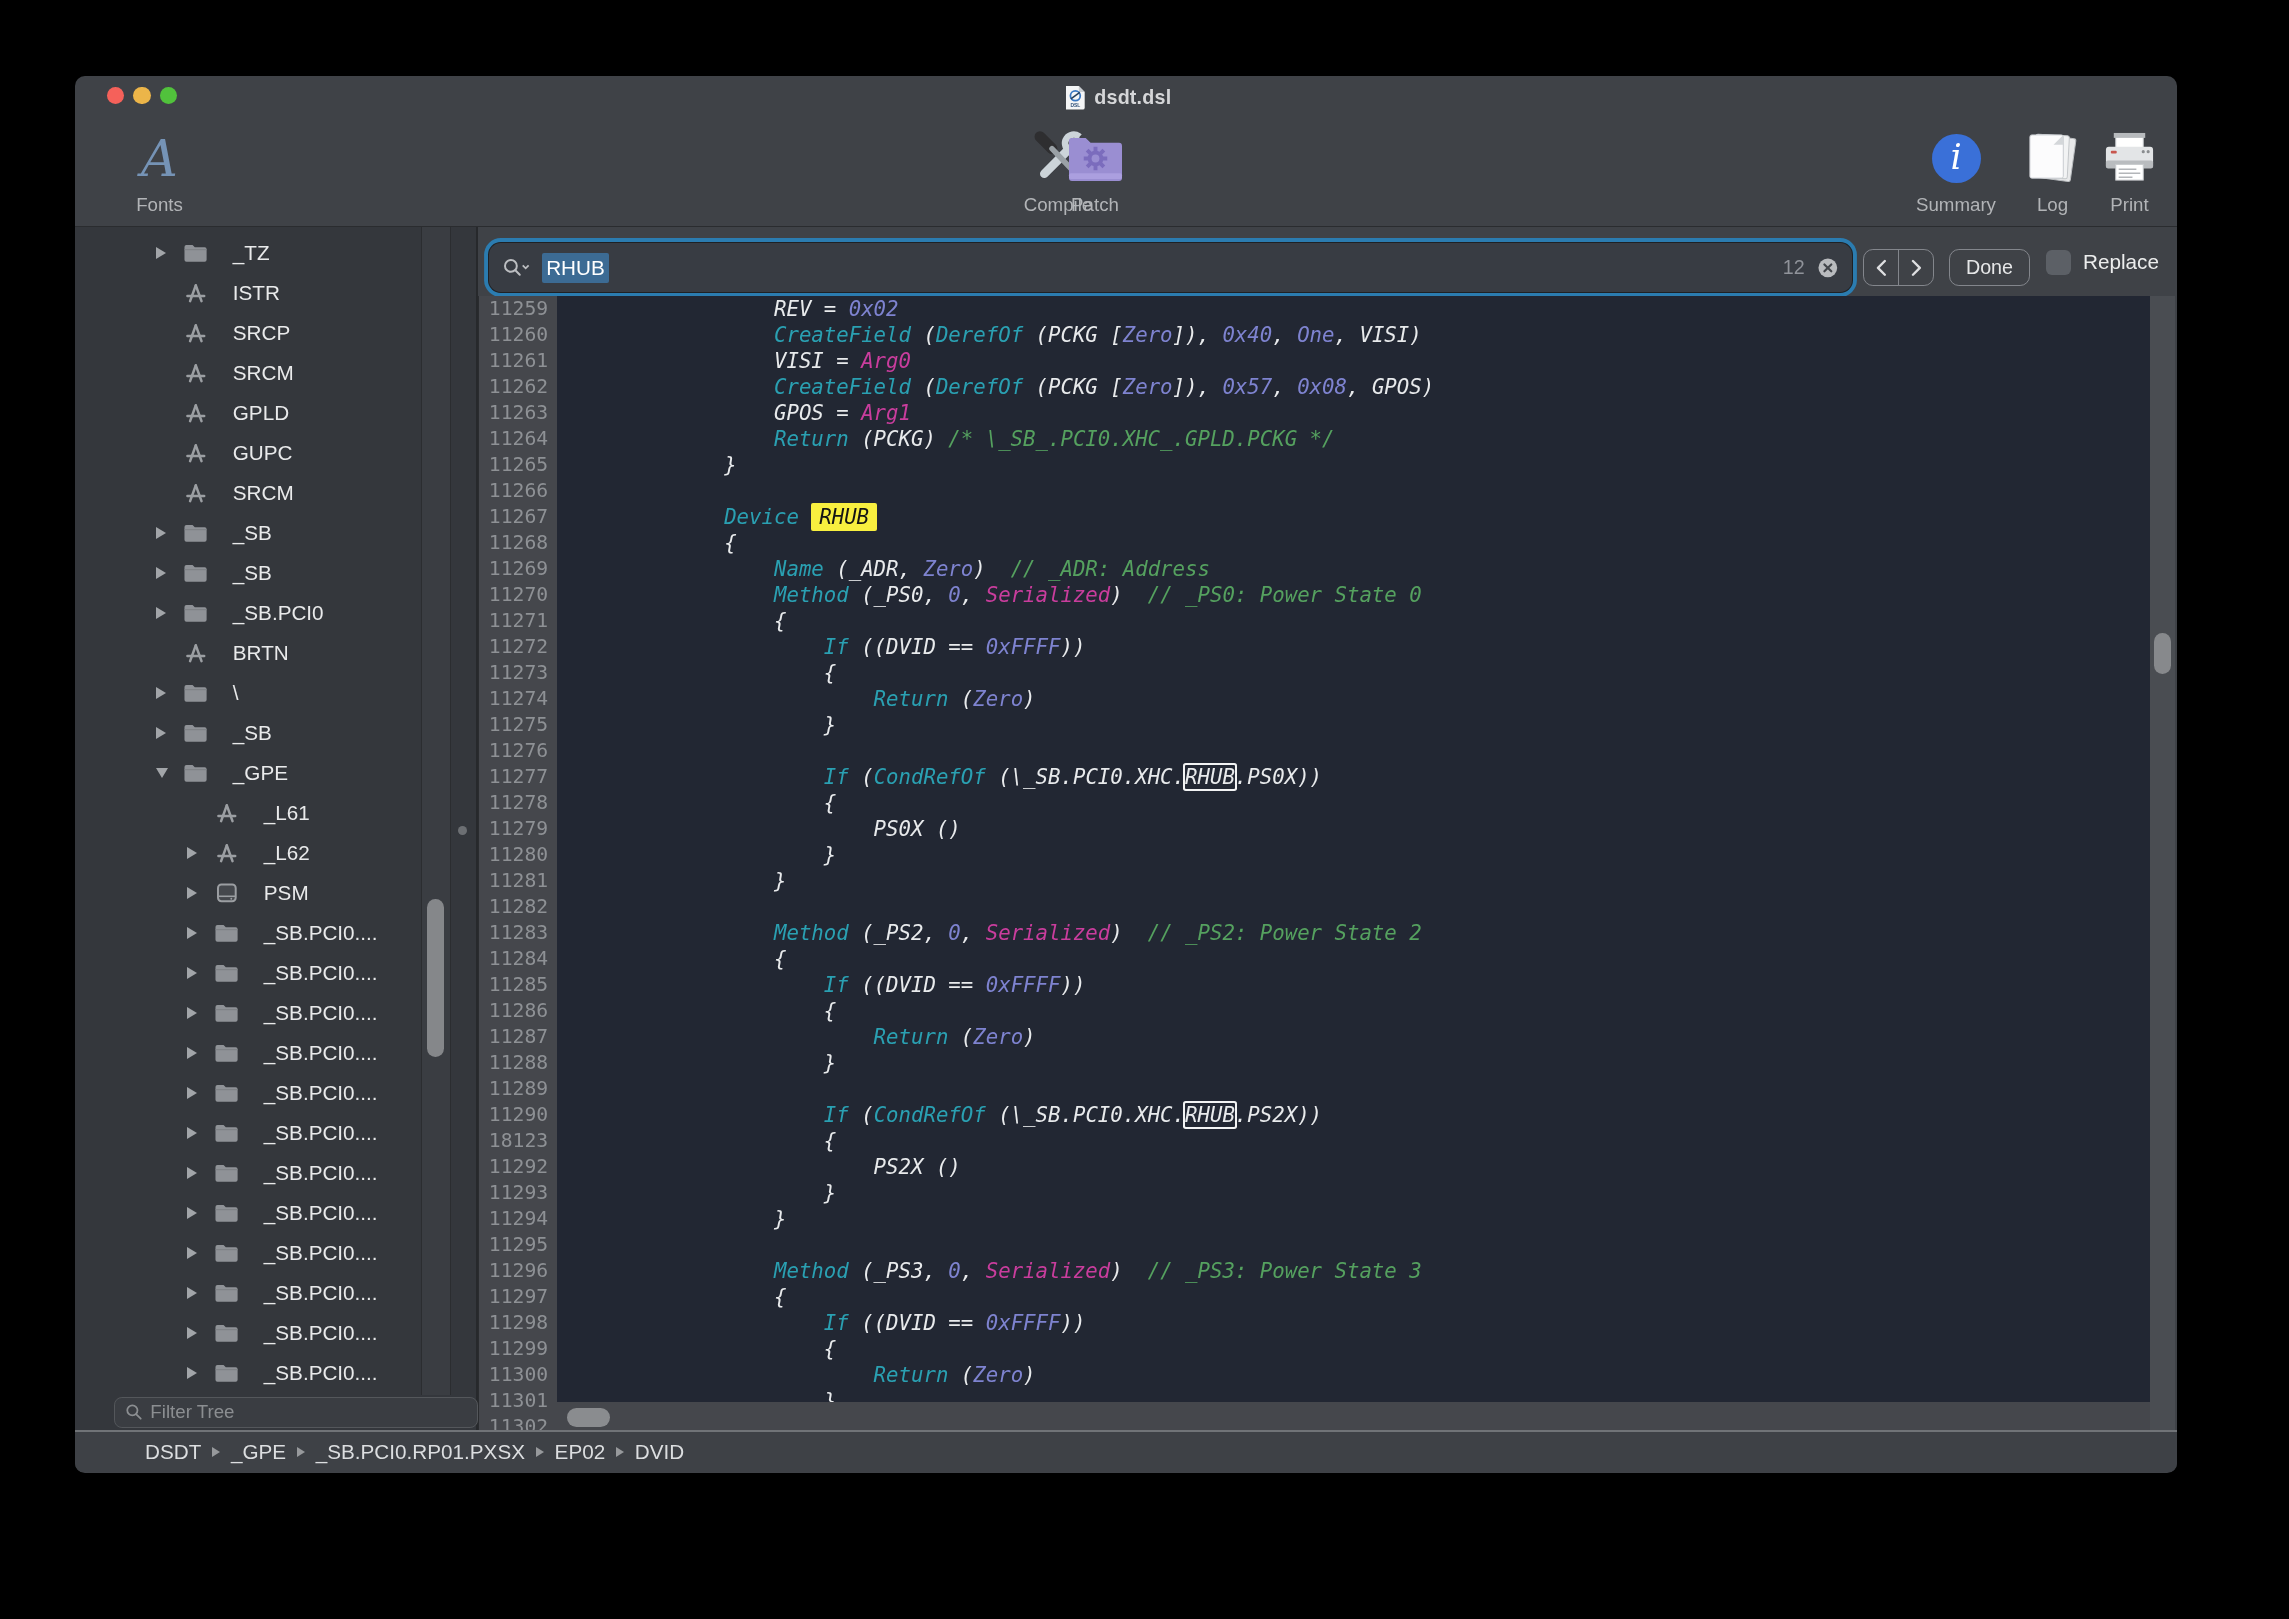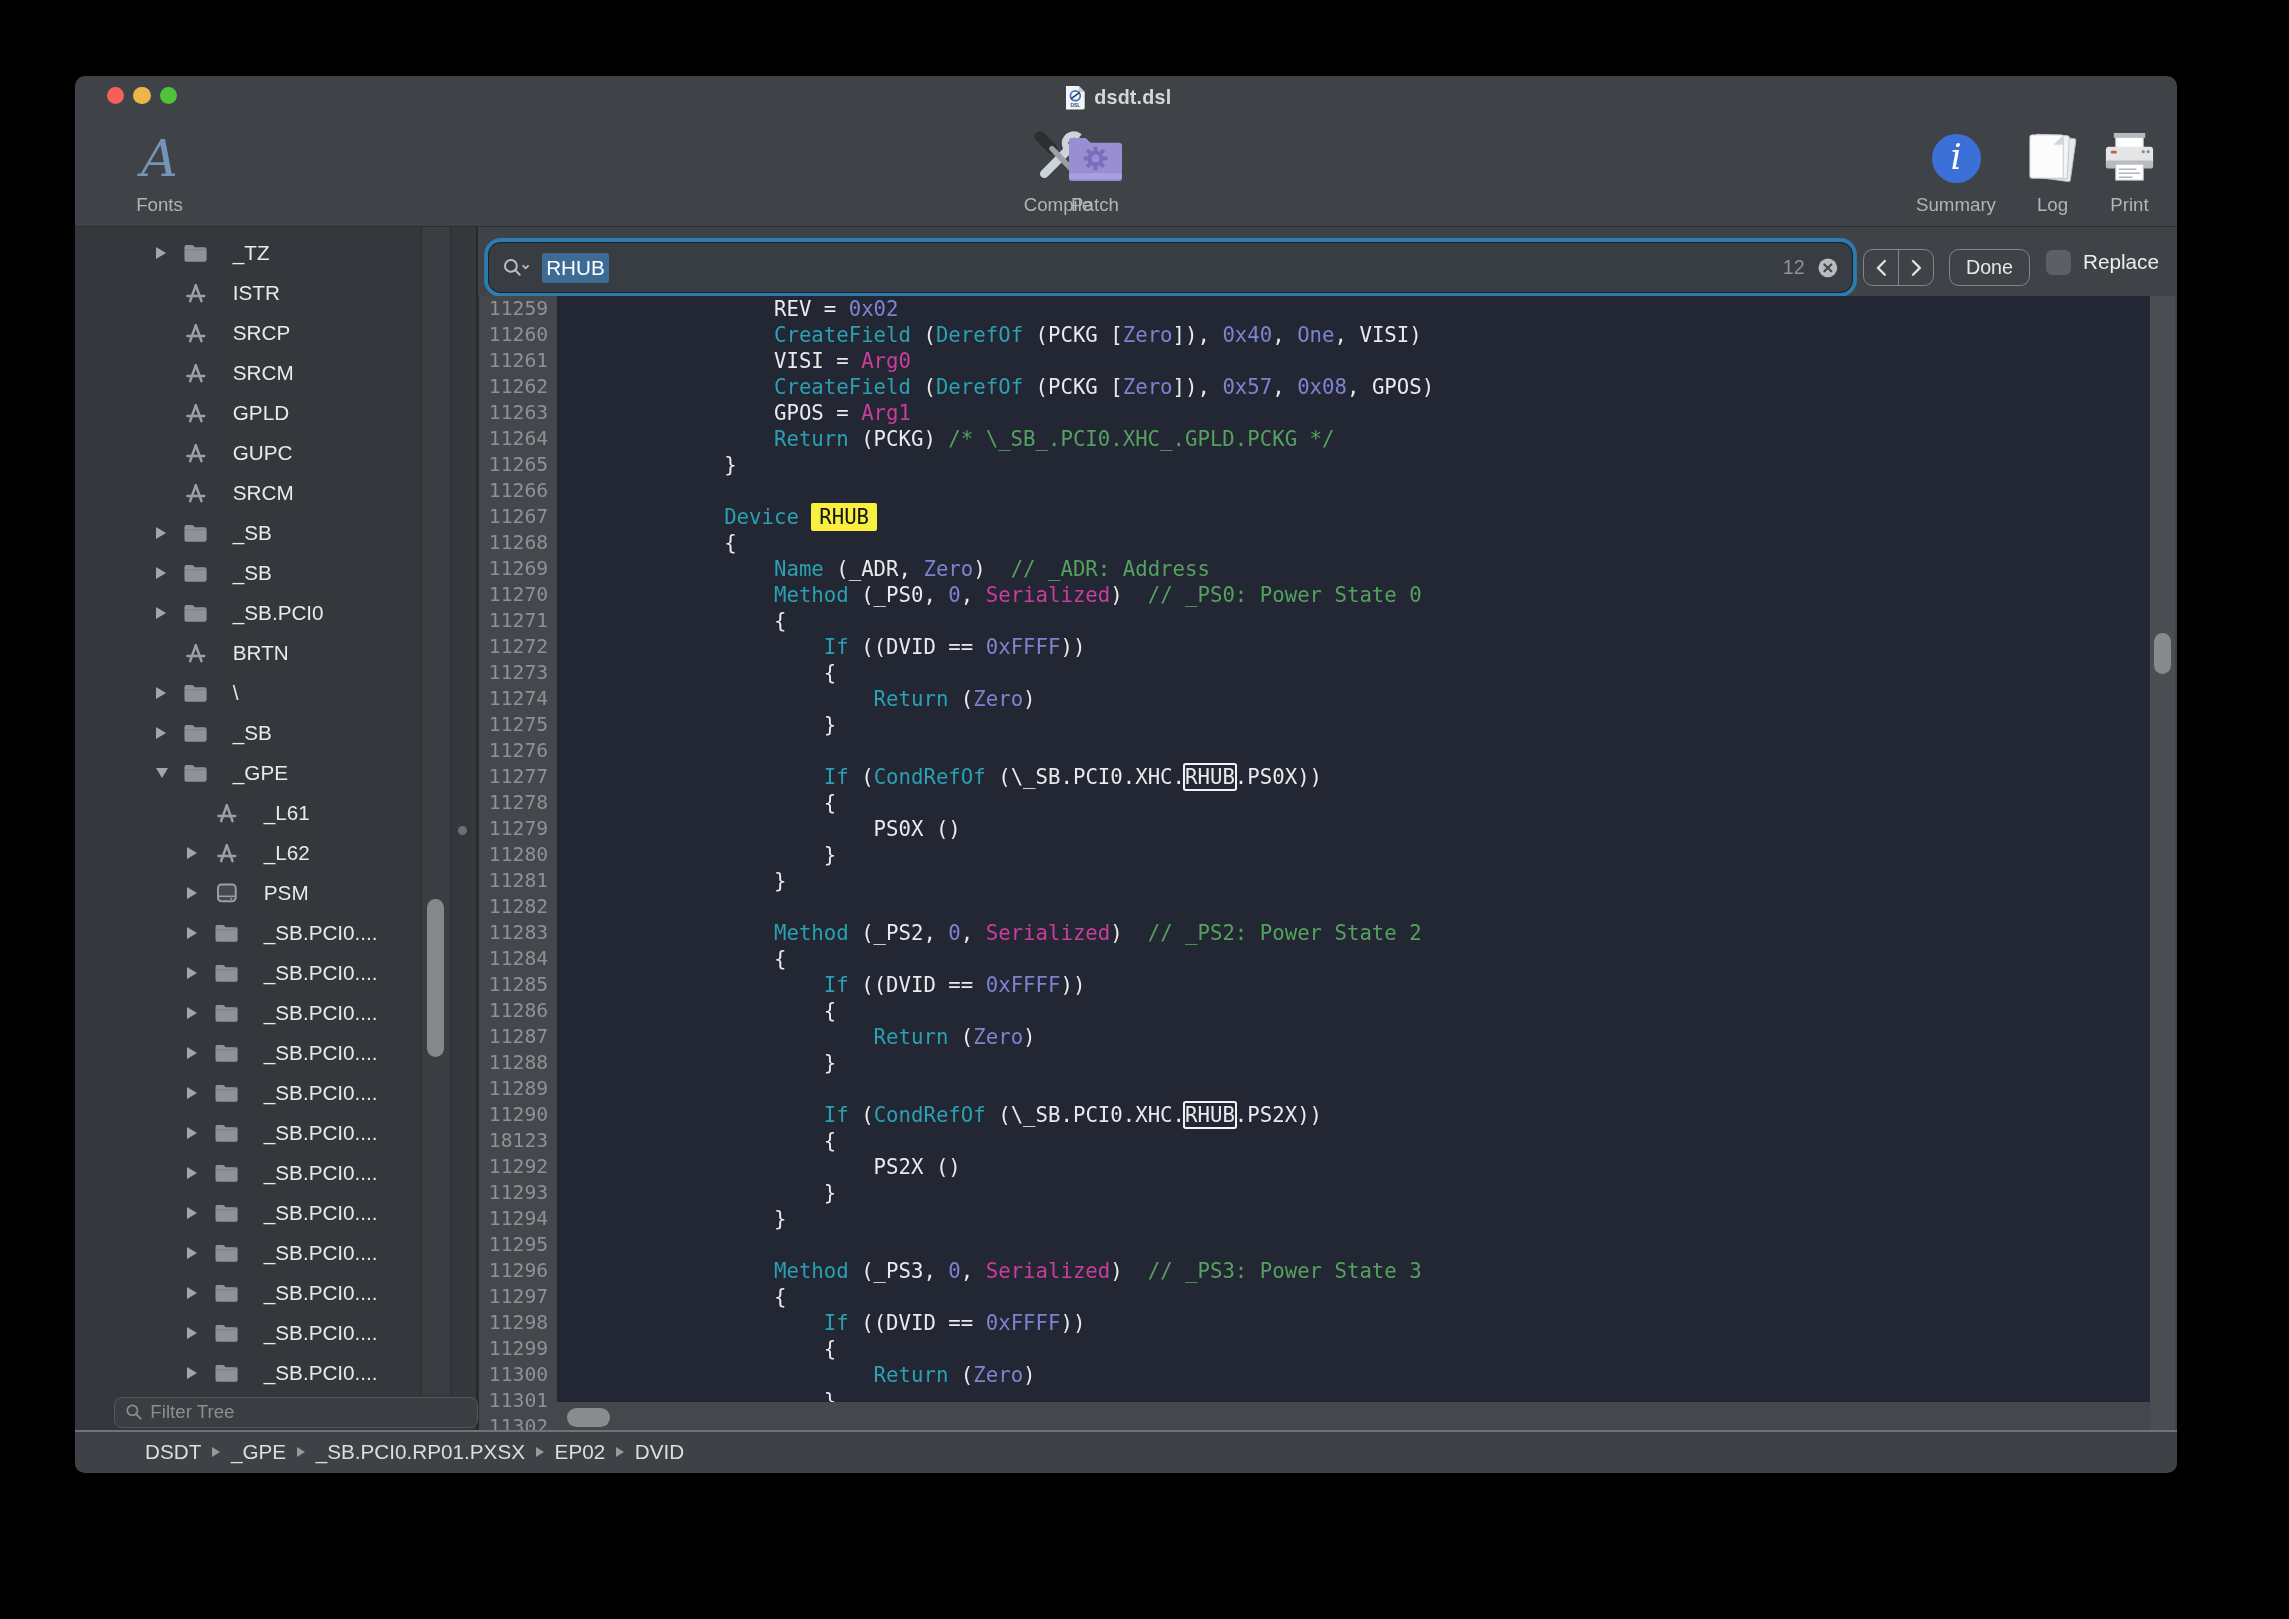--- a/index.html
+++ b/index.html
@@ -63,21 +63,21 @@
     border-radius:9.9px;display:flex;align-items:center;justify-content:center;font-size:19.7px;color:#e6e7e8;
     box-sizing:border-box;}
   .chk{position:absolute;left:1971px;top:174px;width:24.6px;height:24.6px;border-radius:5.9px;background:#5c6066;}
   .replace-label{position:absolute;left:2008px;top:174px;height:24.6px;display:flex;align-items:center;
     font-size:20.7px;color:#eceded;}
   
   .gutter{position:absolute;left:403px;top:220px;width:79px;height:1135px;background:#45474c;
     border-left:1px solid #2a2c2f;box-sizing:border-box;overflow:hidden;}
   .gnum{height:26px;font-family:"DejaVu Sans Mono",monospace;font-size:19.7px;color:#8e9195;
     text-align:right;padding-right:8.9px;line-height:26px;}
-  .code{position:absolute;left:482px;top:220px;width:1593px;height:1106px;background:#222733;overflow:hidden;}
+  .code{position:absolute;left:482px;top:220px;width:1593px;height:1106px;background:#222733;overflow:hidden;font-style:italic;}
   .crow{height:26px;line-height:26px;white-space:pre;font-family:"DejaVu Sans Mono",monospace;
     font-size:20.7px;color:#e8eaec;padding-left:17.7px;}
   .kw{color:#2aa0b2;}
   .num{color:#7e83d0;}
   .arg{color:#c93d9d;}
   .cmt{color:#55a15f;}
   .hlt{background:#f8ef3f;color:#141414;padding:2px 7.9px;border-radius:2px;}
   .box{box-shadow:0 0 0 2px #f2f3f4;border-radius:1px;}
   .vscroll{position:absolute;left:2075px;top:220px;width:24.6px;height:1135px;background:#4a4d52;}
   .vthumb{position:absolute;left:3.9px;top:337px;width:16.7px;height:41px;border-radius:8.4px;background:#87898c;}

